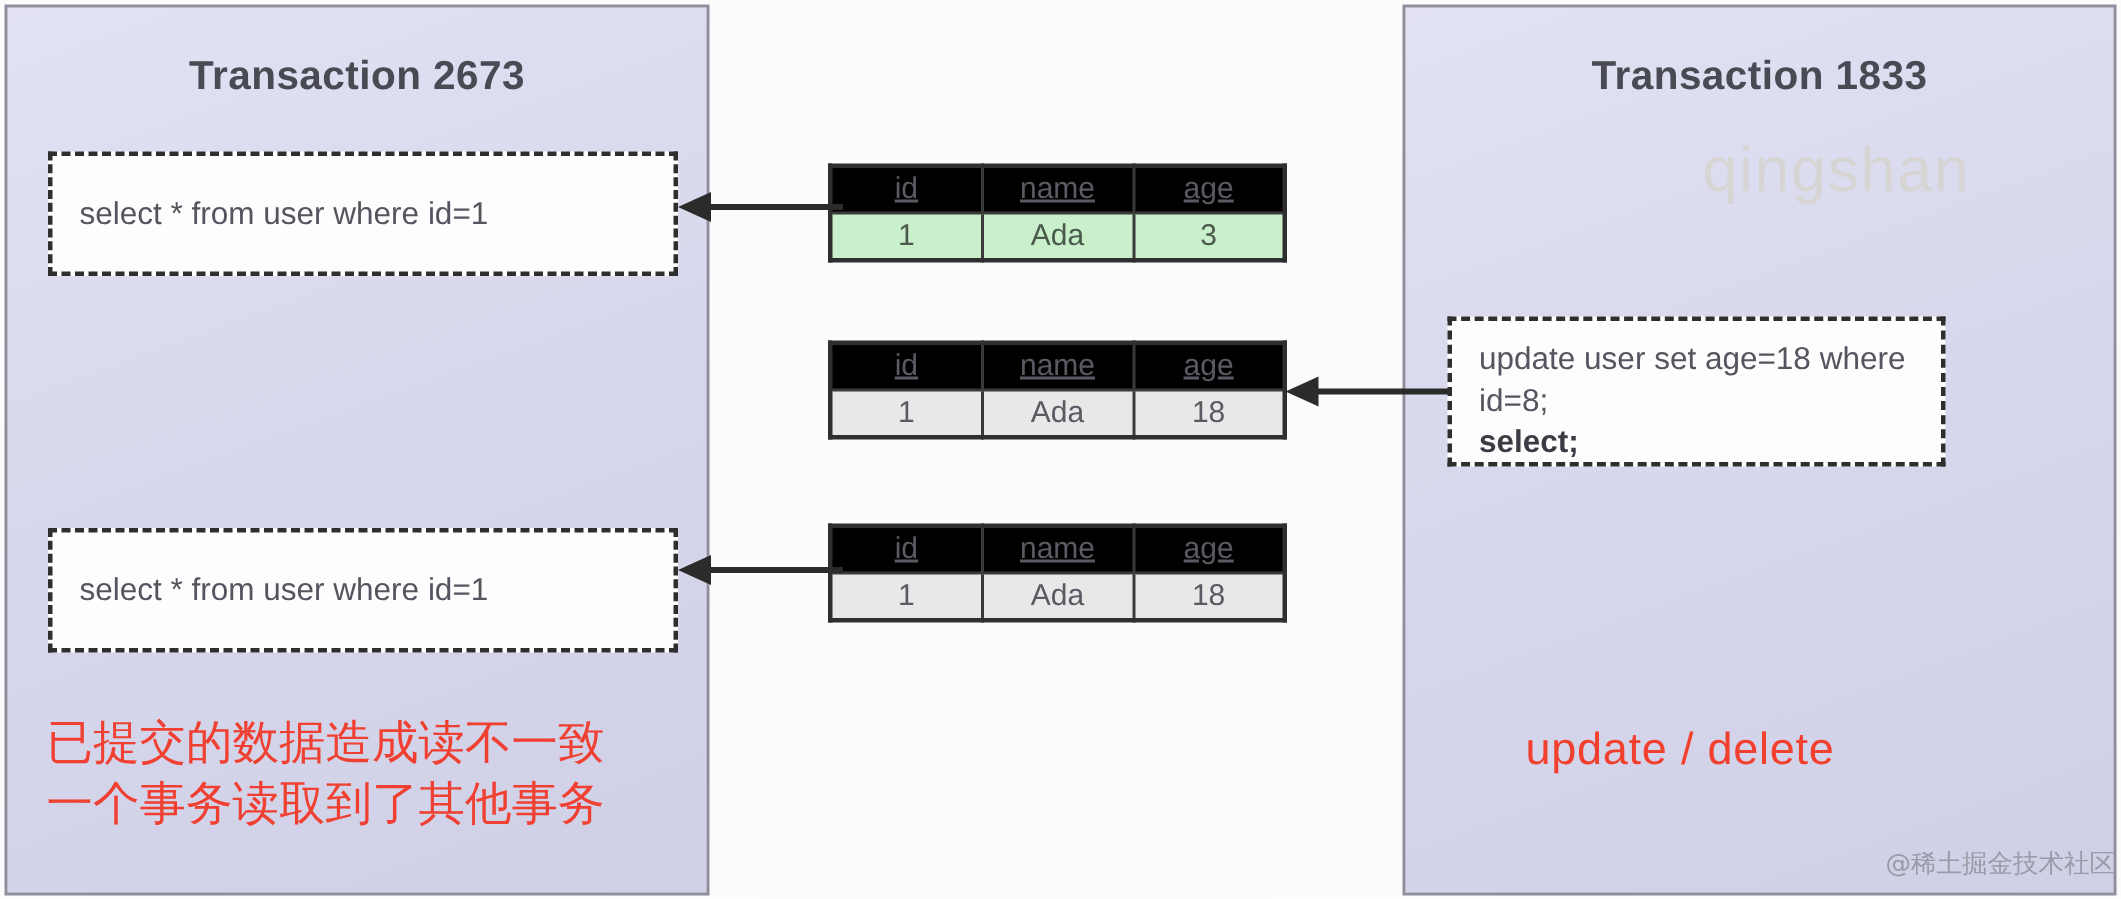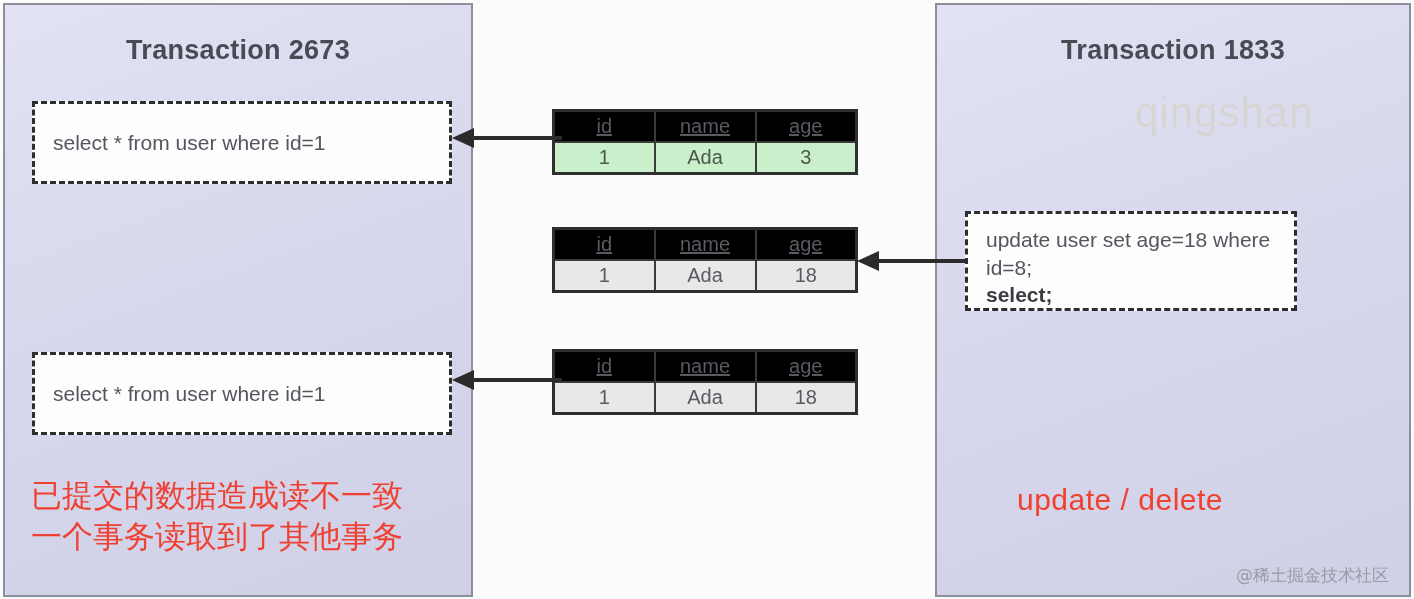--- a/index.html
+++ b/index.html
@@ -145,21 +145,21 @@
   .red-big {
     position: absolute;
     color: #f2402e;
     font-size: 30px;
     left: 80px;
     top: 478px;
     letter-spacing: 0.5px;
   }
   .wm-community {
     position: absolute;
-    right: 25px;
+    right: 4px;
     bottom: 12px;
     font-size: 17px;
     color: #9a9aa8;
     font-family: "DejaVu Sans", "Liberation Sans", sans-serif;
   }
 </style>
 </head>
 <body>
 
 <div id="canvas">

